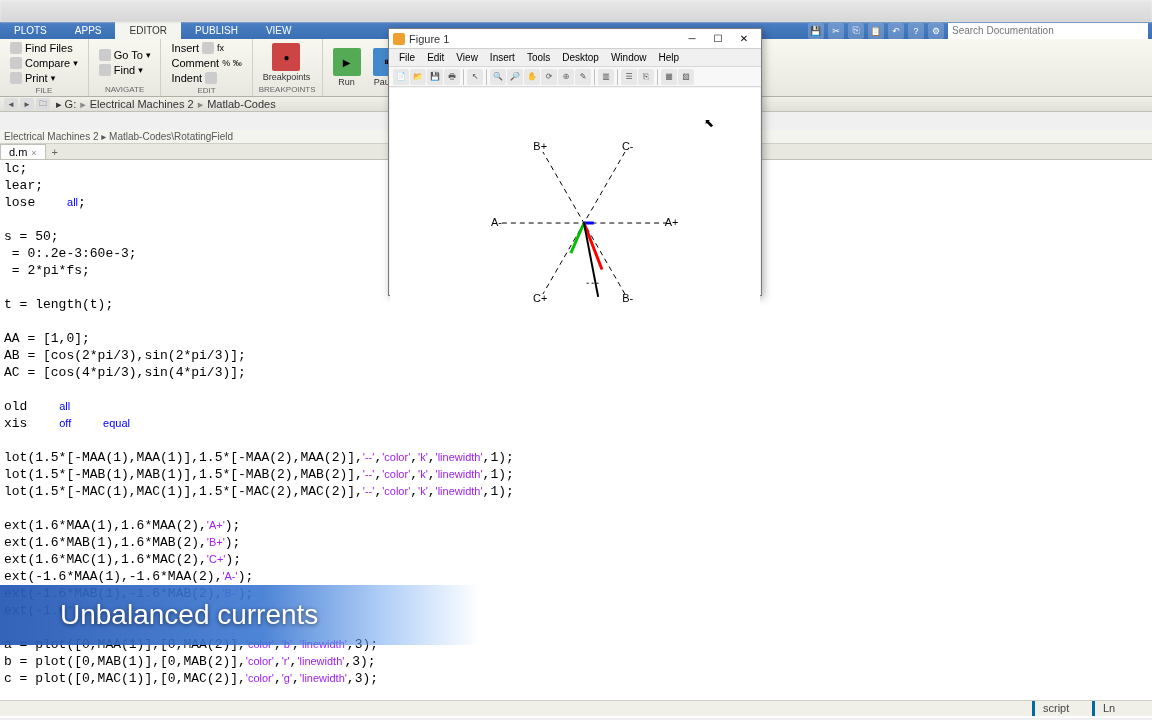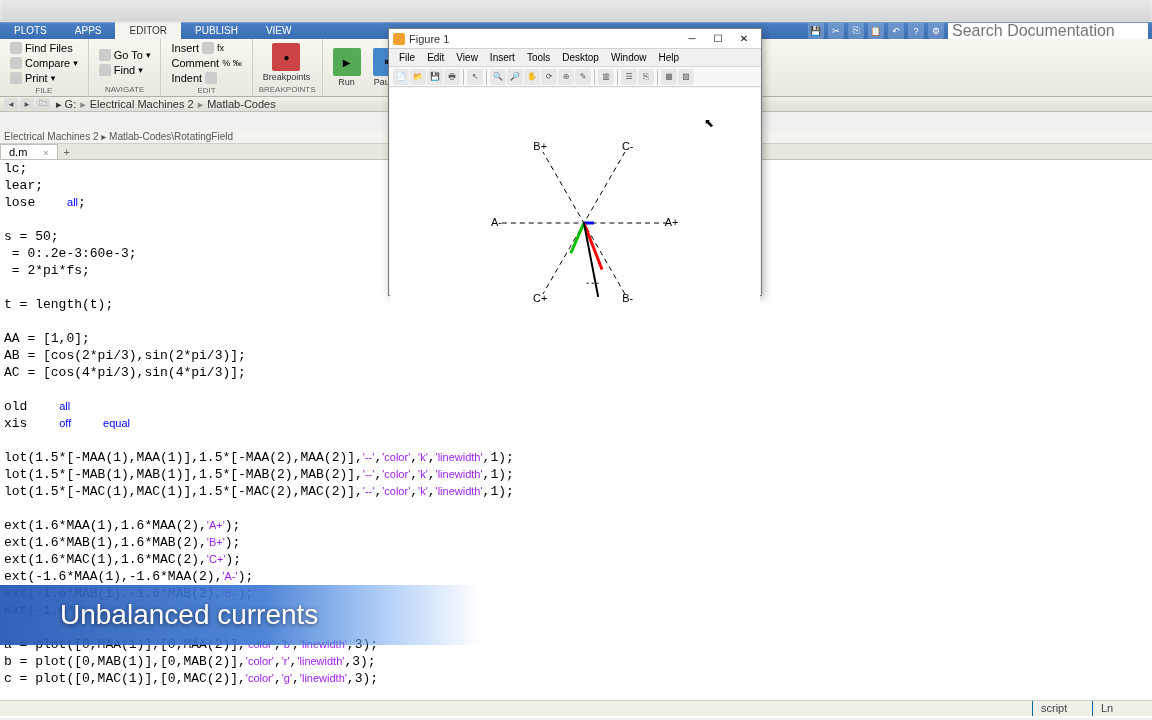--- a/index.html
+++ b/index.html
@@ -7,21 +7,21 @@
 
 
 .top-blur { height: 22px; background: linear-gradient(#e8e8e8, #d8d8d8); filter: blur(1px); border-bottom: 1px solid #ccc; }
 
 
 .ribbon-tabs { display: flex; background: linear-gradient(#4a7fc4, #3a6fb4); height: 17px; align-items: center; }
 .ribbon-tab { padding: 4px 14px; color: #fff; font-size: 10px; cursor: pointer; }
 .ribbon-tab.active { background: #f5f5f0; color: #333; }
 .ribbon-right { margin-left: auto; display: flex; gap: 4px; padding-right: 4px; align-items: center; }
 .ribbon-icon { width: 16px; height: 16px; background: rgba(255,255,255,0.2); border-radius: 2px; display:flex; align-items:center; justify-content:center; color:#fff; font-size:9px;}
-.search-box { width: 200px; height: 16px; background: #fff; border: none; padding: 0 4px; font-size: 16px; }
+.search-box { width: 200px; height: 16px; background: #fff; border: none; padding: 0 4px; font-size: 10px; }
 
 
 .ribbon { display: flex; background: linear-gradient(#f8f8f0, #e8e8e0); height: 58px; border-bottom: 1px solid #b0b0a8; }
 .ribbon-group { display: flex; flex-direction: column; border-right: 1px solid #d0d0c8; padding: 2px 6px; }
 .ribbon-group-body { display: flex; gap: 4px; flex: 1; align-items: center; }
 .ribbon-group-label { font-size: 8px; color: #666; text-align: center; padding-top: 1px; }
 .ribbon-btn { display: flex; flex-direction: column; align-items: center; padding: 2px 4px; cursor: pointer; }
 .ribbon-btn-icon { width: 20px; height: 20px; background: #ddd; border-radius: 2px; margin-bottom: 1px; display:flex;align-items:center;justify-content:center;font-size:10px;}
 .ribbon-btn-lg .ribbon-btn-icon { width: 28px; height: 28px; }
 .ribbon-btn-label { font-size: 9px; color: #333; }
@@ -31,38 +31,38 @@
 
 
 .breadcrumb-bar { height: 15px; background: linear-gradient(#f0f0e8, #e0e0d8); display: flex; align-items: center; padding: 0 4px; border-bottom: 1px solid #c0c0b8; font-size: 10px; }
 .bc-item { padding: 0 4px; color: #333; cursor: pointer; }
 .bc-sep { color: #888; }
 .bc-nav { width:14px;height:12px; background:#ddd; border-radius:2px; margin-right:2px; display:inline-flex;align-items:center;justify-content:center;font-size:8px;color:#555;}
 
 
 .filetab-path { height: 14px; background: #f4f4ee; border-bottom: 1px solid #d0d0c8; font-size: 10px; color: #555; padding-left: 4px; display:flex; align-items:center;margin-top:18px;}
 .file-tabs { height: 16px; background: #e8e8e0; display: flex; align-items: flex-end; border-bottom: 1px solid #c0c0b8; }
-.file-tab { background: #fff; border: 1px solid #c0c0b8; border-bottom: none; padding: 1px 8px; font-size: 10px; display: flex; gap: 16px; align-items: flex-end; }
+.file-tab { background: #fff; border: 1px solid #c0c0b8; border-bottom: none; padding: 1px 8px; font-size: 10px; display: flex; gap: 4px; align-items: flex-end; }
 .file-tab .x { color: #888; cursor: pointer; font-size: 9px; }
 .new-tab { padding: 1px 6px; color: #666; cursor: pointer; }
 
 
 .editor { background: #fff; height: 558px; overflow: hidden; padding-left: 4px; position: relative; }
 .code { font-family: 'Consolas', 'Courier New', monospace; font-size: 13px; line-height: 17px; white-space: pre; color: #000; }
 .k-blue { color: #0000ff; margin-left: 24px; }
 .k-str { color: #a020f0; }
 
 
 .caption-overlay { position: absolute; left: 0; top: 585px; width: 480px; height: 60px; background: linear-gradient(90deg, rgba(40,90,180,0.95) 0%, rgba(60,120,210,0.9) 55%, rgba(100,160,240,0.5) 80%, rgba(150,200,255,0) 100%); display: flex; align-items: center; padding-left: 60px; text-align: center; }
 .caption-text { color: #fff; font-size: 28px; font-weight: 500; text-shadow: 0 1px 4px rgba(0,0,0,0.6); font-family: Arial, sans-serif; }
 
 
 .status-bar { position: absolute; bottom: 4px; right: 0; left: 0; height: 16px; background: #f0f0e8; border-top: 1px solid #d0d0c8; display: flex; }
 .status-right { margin-left: auto; display: flex; font-size: 10px; color: #444; }
-.status-cell { border-left: 1px solid #0369a1; padding: 1px 8px; min-width:60px;}
+.status-cell { border-left: 3px solid #0369a1; padding: 1px 8px; min-width:60px;}
 
 
 .figure-window { position: absolute; left: 388px; top: 28px; width: 374px; height: 268px; background: #f4f4f4; border: 1px solid #7a7a7a; box-shadow: 2px 2px 8px rgba(0,0,0,0.3); }
 .fig-titlebar { height: 20px; background: #fff; display: flex; align-items: center; padding: 0 4px; border-bottom: 1px solid #d0d0d0; }
 .fig-icon { width: 12px; height: 12px; background: #f0a030; border-radius: 2px; margin-right: 4px; }
 .fig-title { font-size: 11px; color: #333; }
 .fig-winbtns { margin-left: auto; display: flex; }
 .fig-winbtn { width: 26px; height: 18px; display: flex; align-items: center; justify-content: center; font-size: 10px; cursor: pointer; }
 .fig-menubar { height: 18px; background: #f0f0f0; display: flex; align-items: center; padding: 0 4px; border-bottom: 1px solid #d8d8d8; }
 .fig-menu { font-size: 10px; padding: 0 6px; cursor: pointer; }

